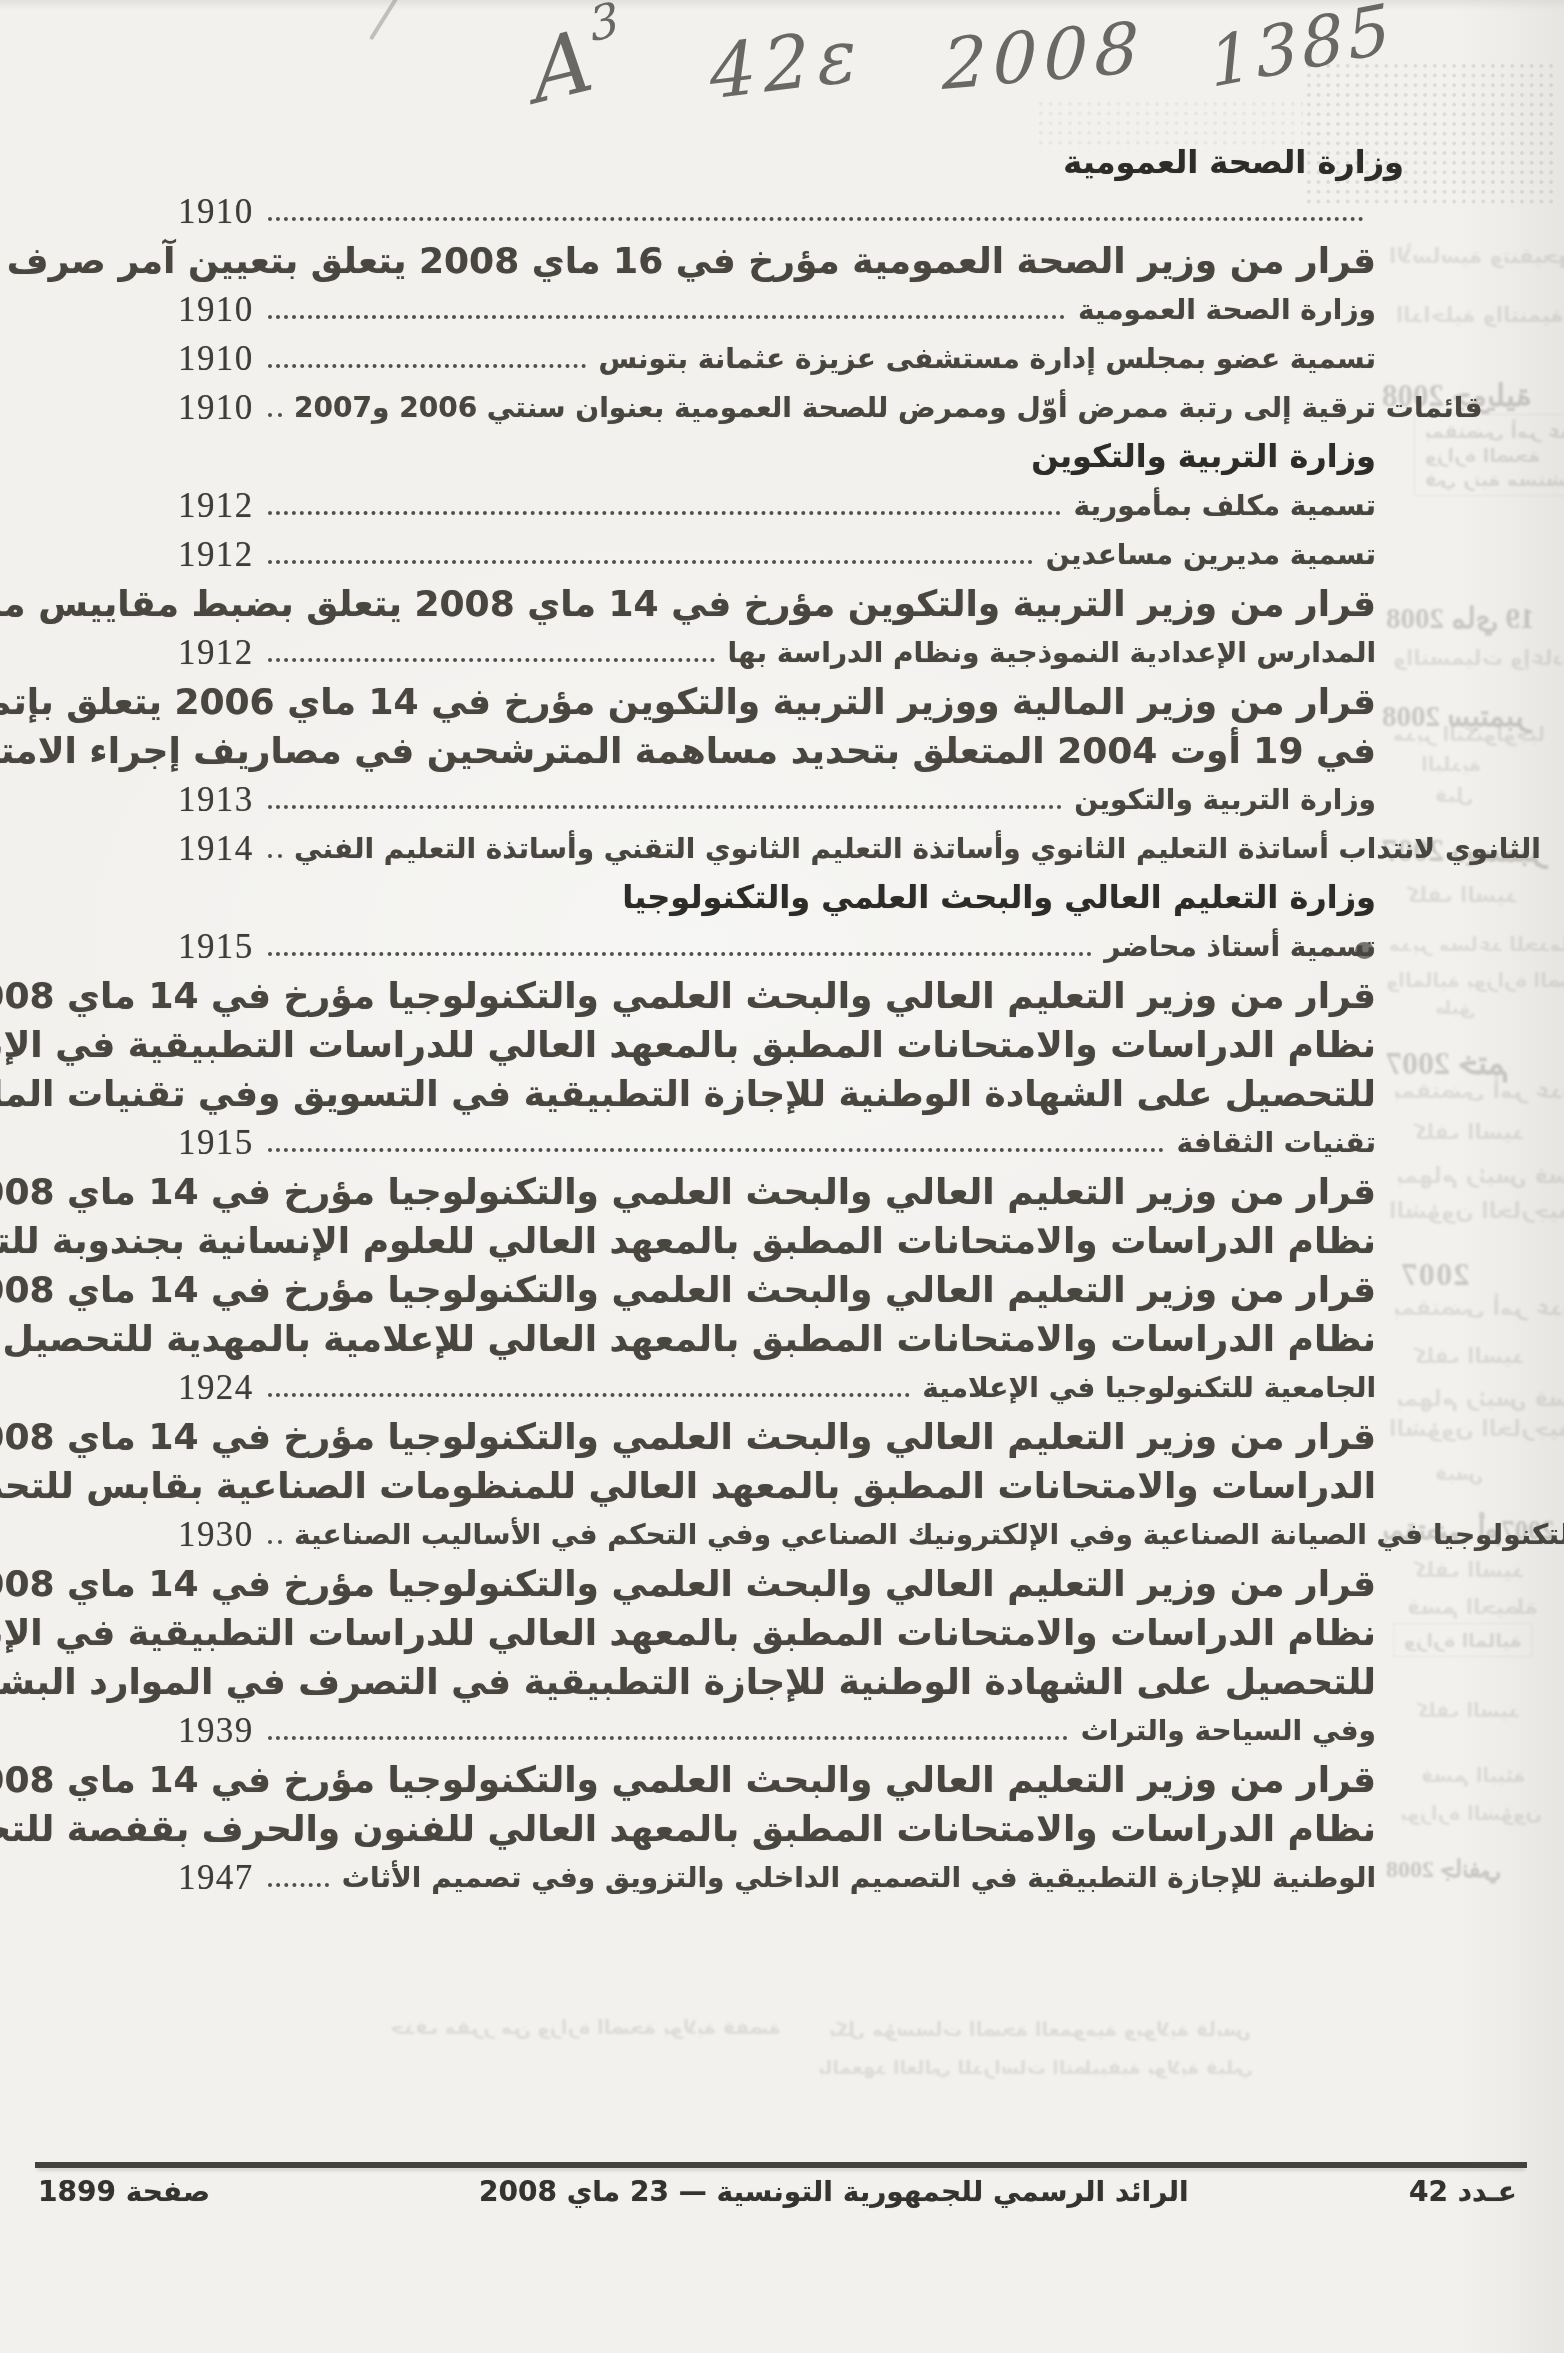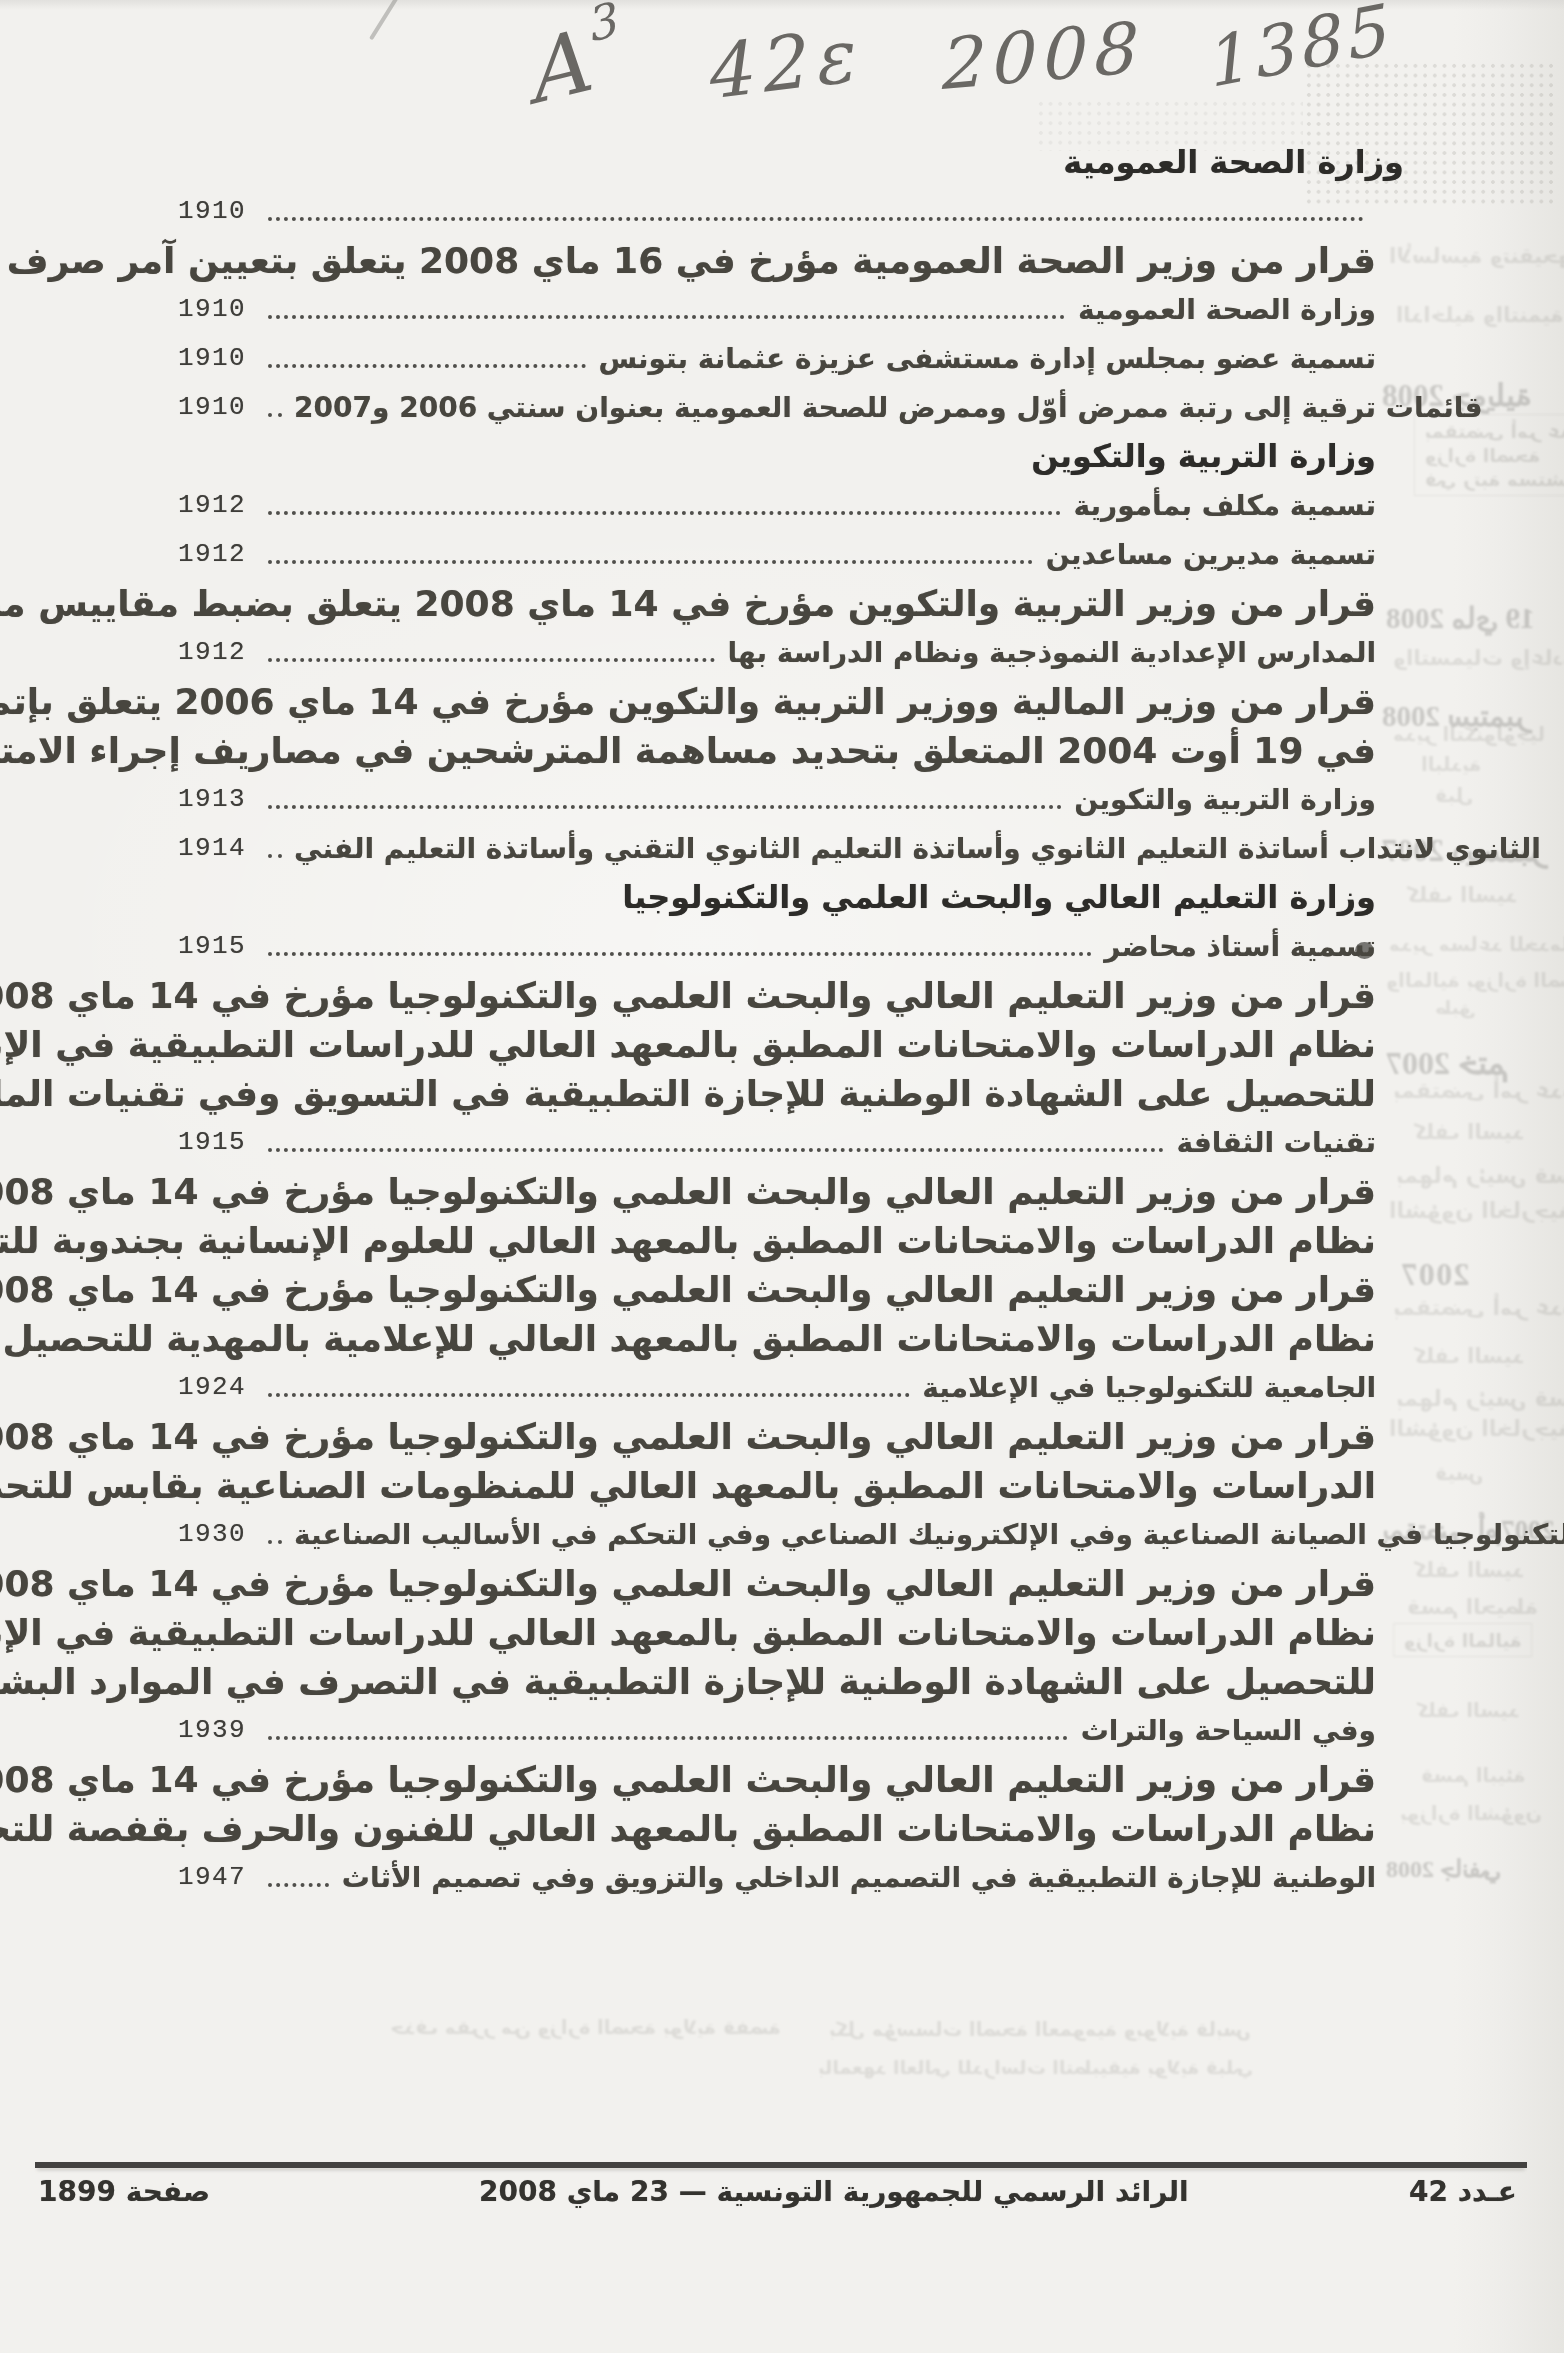--- a/index.html
+++ b/index.html
@@ -38,21 +38,21 @@
       color:#6f6d66;font-weight:bold;font-size:19px;line-height:24px;white-space:nowrap;}
   
   #toc{position:absolute;left:178px;top:138px;width:1198px;direction:rtl;}
   .heading{height:49px;line-height:49px;font-size:32px;font-weight:bold;color:#2d2c29;
       text-shadow:0 0 0.7px rgba(45,44,41,.6);}
   .heading.h1{transform:translateX(28px);}
   .jline{height:49px;line-height:49px;font-size:36px;font-weight:bold;color:#48463f;
       text-align:justify;text-align-last:justify;white-space:nowrap;
       text-shadow:0 0 0.7px rgba(72,70,63,.5);}
   .lline{height:49px;display:flex;direction:ltr;}
-  .num{flex:none;width:84px;font-family:Liberation Mono, monospace;font-size:26px;
+  .num{flex:none;width:84px;font-family:Liberation Serif, serif;font-size:35px;
       line-height:49px;color:#3e3d39;letter-spacing:1.4px;text-shadow:0 0 0.7px rgba(62,61,57,.5);}
   .leader{flex:1 1 auto;min-width:14px;align-self:flex-end;margin:0 12.5px 15.3px 5.6px;
       border-bottom:4.9px dotted #504f4b;}
   .ltext{flex:none;direction:rtl;font-size:28px;font-weight:bold;line-height:49px;
       color:#48463f;white-space:nowrap;text-shadow:0 0 0.7px rgba(72,70,63,.5);}
   
   .rule{position:absolute;left:35px;top:2162px;width:1492px;height:6.3px;background:#434240;
       box-shadow:0 4.2px 3.5px -2.1px rgba(95,93,88,.4);}
   .footer-text{position:absolute;top:2175px;font-size:28px;font-weight:bold;color:#34332f;
       direction:rtl;white-space:nowrap;text-shadow:0 0 0.7px rgba(52,51,47,.55);}

